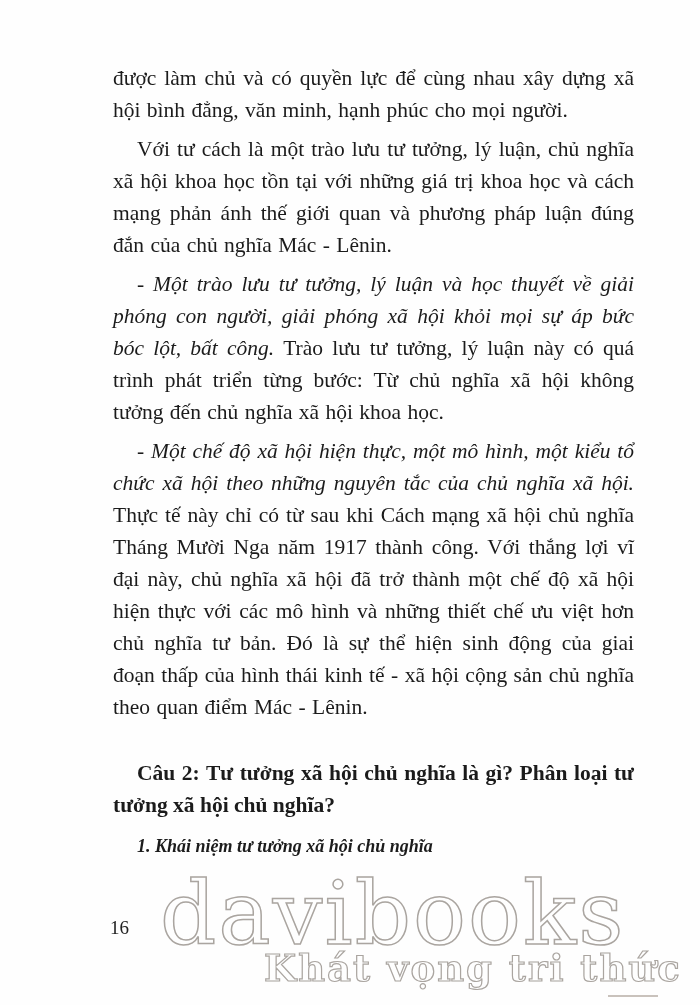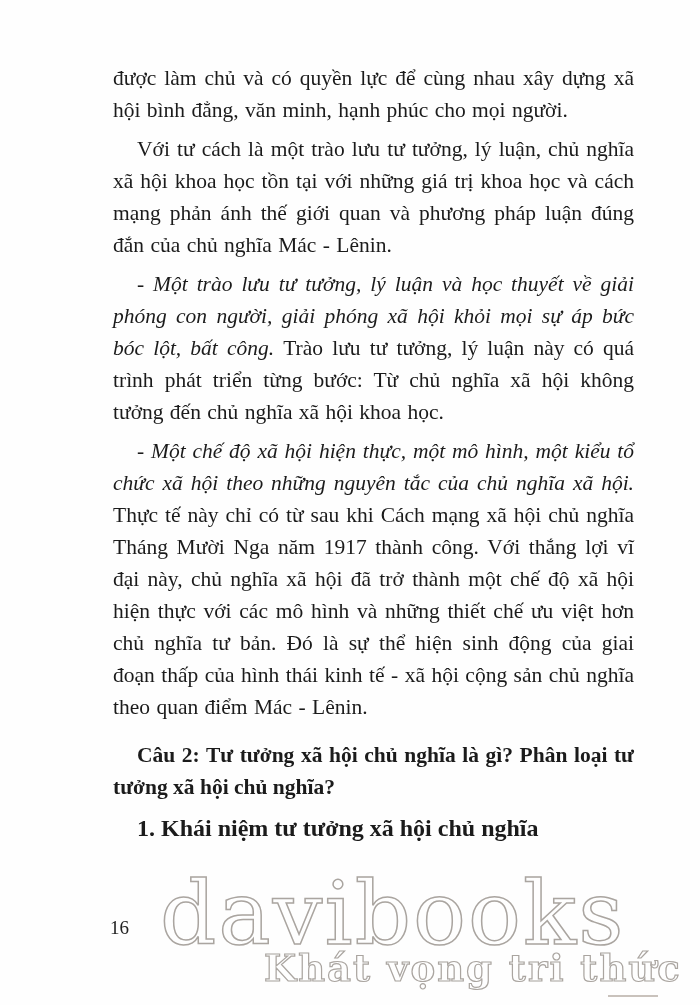--- a/index.html
+++ b/index.html
@@ -23,32 +23,33 @@
     margin: 0 0 7px 0;
     font-size: 21.5px;
     line-height: 32px;
     text-align: justify;
     text-indent: 24px;
     word-spacing: 1px;
   }
   .para.no-indent { text-indent: 0; }
   .run-italic { font-style: italic; }
   .heading {
-    margin: 16px 0 7px 0;
+    margin: 34px 0 7px 0;
     font-size: 21.5px;
     line-height: 32px;
     font-weight: bold;
     text-align: justify;
     text-indent: 24px;
   }
   .subheading {
     margin: 9px 0 7px 0;
-    font-size: 24px;
+    font-size: 18px;
     line-height: 32px;
     font-weight: bold;
+    font-style: italic;
     text-indent: 24px;
   }
   .watermark {
     position: absolute;
     left: 12px; top: 0;
     width: 700px; height: 1005px;
     z-index: 1;
     pointer-events: none;
     padding-left: 8px;
   }

